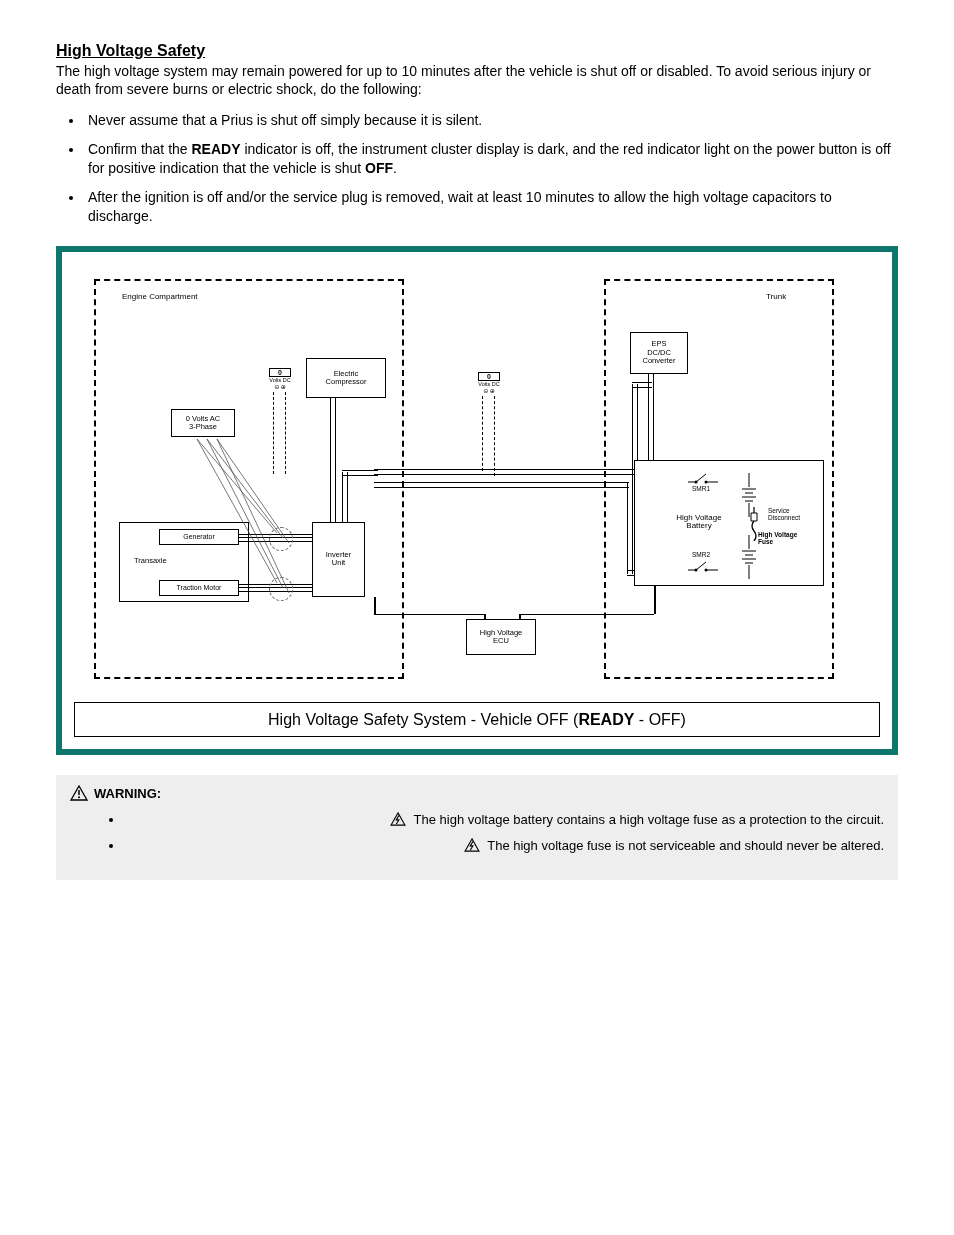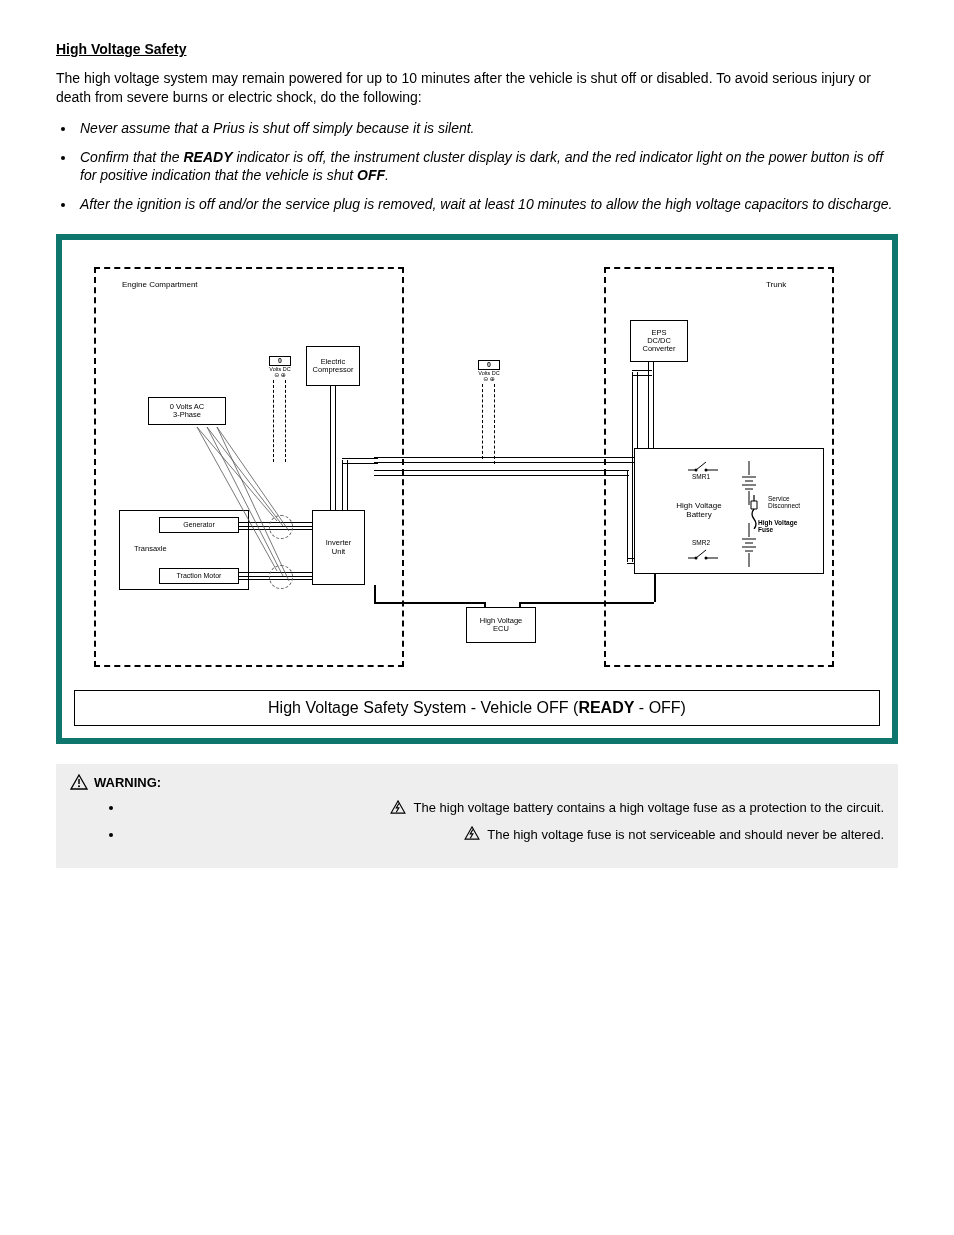--- a/index.html
+++ b/index.html
@@ -9,30 +9,29 @@
     padding: 40px 56px;
     width: 954px;
     box-sizing: border-box;
     color: #000;
     font-size: 14px;
     line-height: 1.35;
   }
   .section-title {
     font-weight: bold;
     text-decoration: underline;
-    font-size: 14px;
-    margin-bottom: 10px;
+    font-size: 16px;
+    margin-bottom: 0;
   }
   .intro {
     margin-bottom: 12px;
   }
   ul.bullets {
-    margin: 6px 0 20px 20px;
+    margin: 6px 0 20px 28px;
     padding: 0;
-    font-style: italic;
   }
   ul.bullets li {
     margin: 10px 0;
     padding-left: 4px;
   }
   .bold { font-weight: bold; }
 
   
   .diagram-outer {
     border: 6px solid #0f766e;
@@ -179,24 +178,24 @@
 
 <div class="diagram-outer">
   <div class="diagram-area">
 
     <div class="dashed-box" style="left:20px; top:15px; width:310px; height:400px;"></div>
     <span class="dashed-label" style="left:48px; top:28px;">Engine Compartment</span>
 
     <div class="dashed-box" style="left:530px; top:15px; width:230px; height:400px;"></div>
     <span class="dashed-label" style="left:692px; top:28px;">Trunk</span>
 
-    <div class="small-box" style="left:74px; top:145px; width:78px; height:28px; white-space:pre-line;text-align:center;">0 Volts AC
+    <div class="small-box" style="left:97px; top:145px; width:64px; height:28px; white-space:pre-line;text-align:center;">0 Volts AC
 3-Phase</div>
 
-    <div class="small-box" style="left:232px; top:94px; width:54px; height:40px; white-space:pre-line;">Electric
+    <div class="small-box" style="left:232px; top:94px; width:80px; height:40px; white-space:pre-line;">Electric
 Compressor</div>
 
     <div class="voltmeter" style="left:195px; top:104px;">
       <div class="digits">0</div>
       <div style="font-size:5.5px;">Volts DC</div>
       <div style="font-size:6px;">⊝ ⊕</div>
     </div>
 
     <div class="dotted-vline" style="left:199px; top:128px; height:82px;"></div>
     <div class="dotted-vline" style="left:211px; top:128px; height:82px;"></div>

